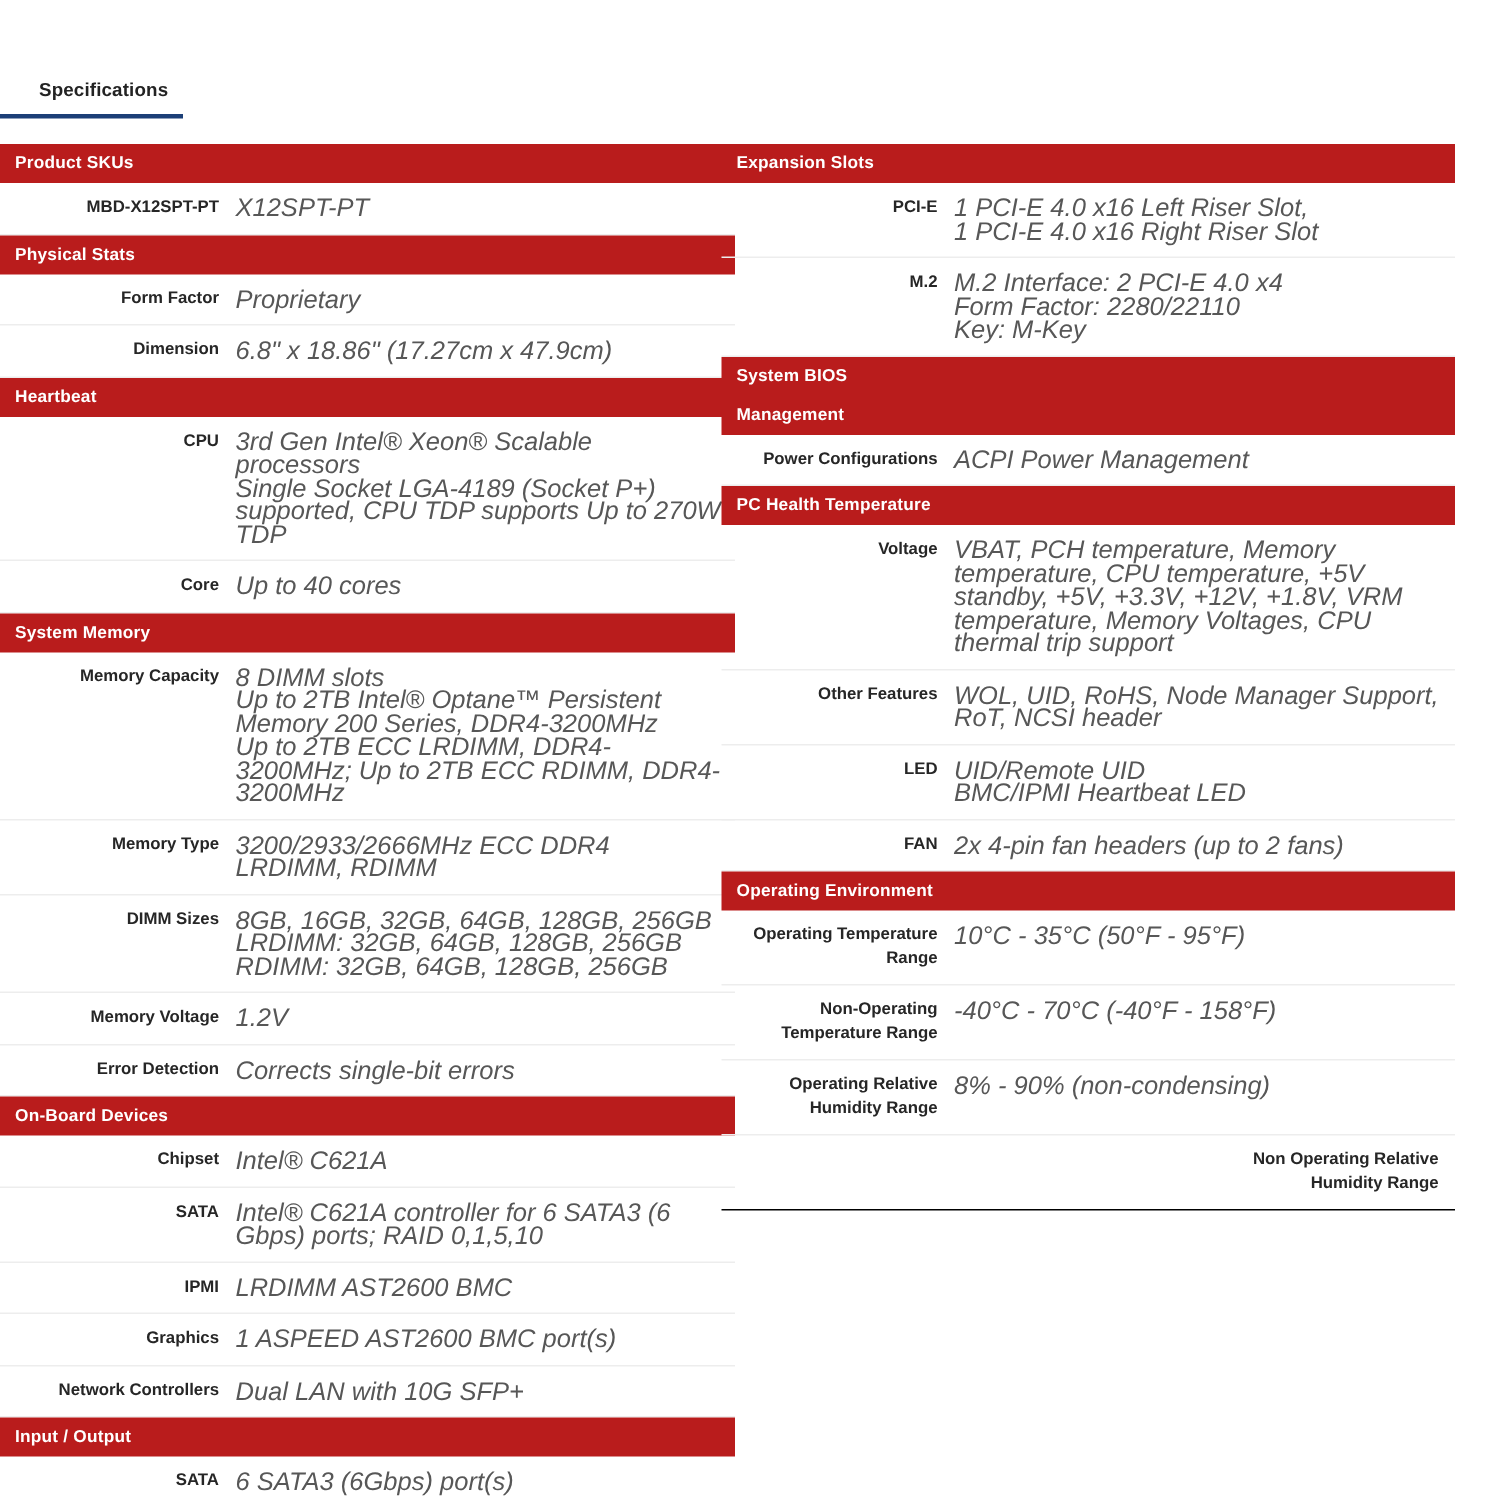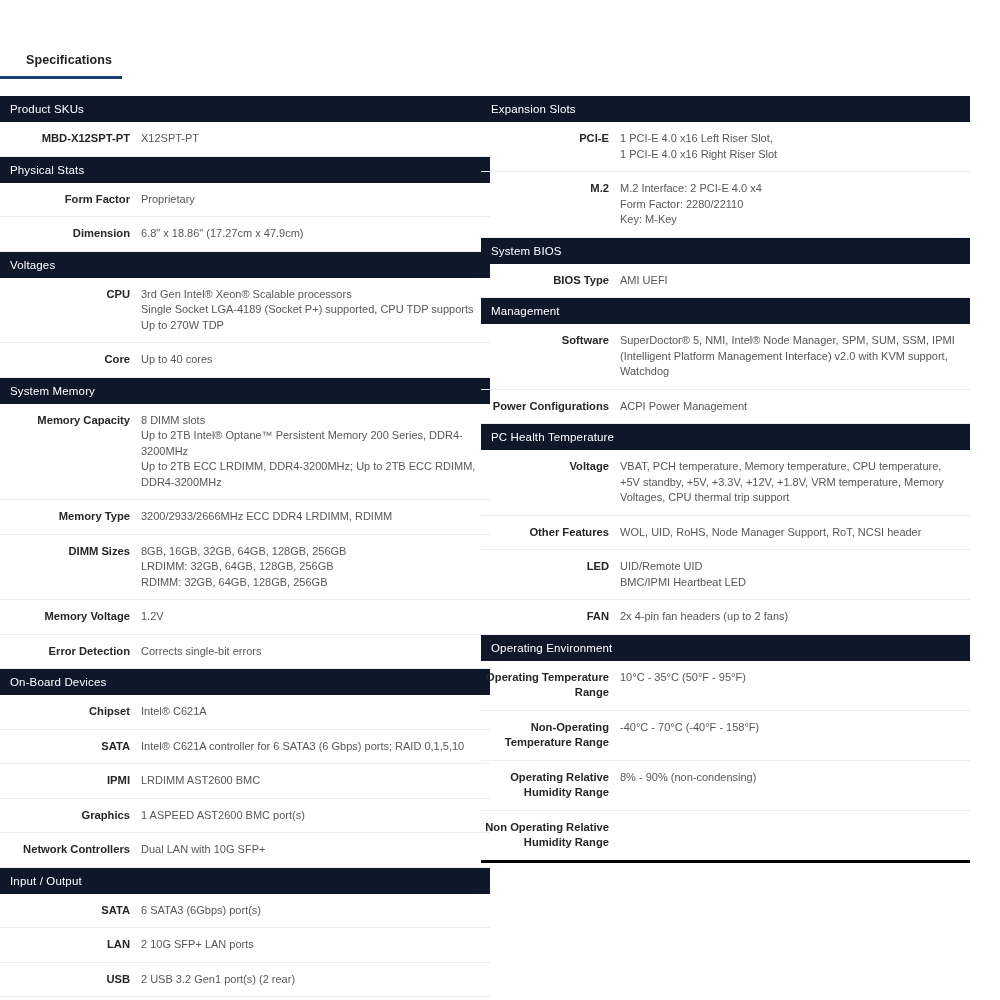--- a/index.html
+++ b/index.html
@@ -51,61 +51,62 @@
   
   .col {
     position: absolute;
     top: 96px;
   }
   .col-left  { left: 0px;   width: 490px; }
   .col-right { left: 481px; width: 489px; }
 
   
   .sec-head {
-    background: #0f172a;
+    background: #b91c1c;
     color: #ffffff;
     font-size: 11.5px;
-    font-weight: 400;
+    font-weight: 700;
     letter-spacing: .15px;
     padding: 6px 0 6px 10px;
     line-height: 14px;
     box-sizing: border-box;
     min-height: 26px;
   }
 
   
   .row {
     display: flex;
     align-items: flex-start;
     border-bottom: 1px solid #ededed;
-    padding: 9px 0 9px 0;
+    padding: 9px 0 9px 16px;
     box-sizing: border-box;
     justify-content: flex-end;
   }
-  .row:last-child { border-bottom: 3px solid #000000; flex-direction: column; }
+  .row:last-child { border-bottom: 1px solid #000000; }
 
   .row-label {
     flex: 0 0 auto;
     text-align: right;
     font-size: 11.2px;
     font-weight: 700;
     color: #262626;
     line-height: 15.5px;
     padding-right: 11px;
     box-sizing: border-box;
   }
   .row-value {
     flex: 1 1 auto;
-    font-size: 11px;
+    font-size: 17px;
     font-weight: 400;
     color: #575757;
     line-height: 15.5px;
     padding-right: 8px;
     box-sizing: border-box;
     white-space: pre-line;
+    font-style: italic;
   }
 
   .col-left  .row-label { width: 141px; }
   .col-right .row-label { width: 139px; }
 </style>
 </head>
 <body>
 
 <div class="page">
 
@@ -122,21 +123,21 @@
       </div>
       <div class="sec-head">Physical Stats</div>
       <div class="row">
         <div class="row-label">Form Factor</div>
         <div class="row-value">Proprietary</div>
       </div>
       <div class="row">
         <div class="row-label">Dimension</div>
         <div class="row-value">6.8" x 18.86" (17.27cm x 47.9cm)</div>
       </div>
-      <div class="sec-head">Voltages</div>
+      <div class="sec-head">Heartbeat</div>
       <div class="row">
         <div class="row-label">CPU</div>
         <div class="row-value">3rd Gen Intel® Xeon® Scalable processors
 Single Socket LGA-4189 (Socket P+) supported, CPU TDP supports Up to 270W TDP</div>
       </div>
       <div class="row">
         <div class="row-label">Core</div>
         <div class="row-value">Up to 40 cores</div>
       </div>
       <div class="sec-head">System Memory</div>
@@ -208,29 +209,21 @@
         <div class="row-value">1 PCI-E 4.0 x16 Left Riser Slot,
 1 PCI-E 4.0 x16 Right Riser Slot</div>
       </div>
       <div class="row">
         <div class="row-label">M.2</div>
         <div class="row-value">M.2 Interface: 2 PCI-E 4.0 x4
 Form Factor: 2280/22110
 Key: M-Key</div>
       </div>
       <div class="sec-head">System BIOS</div>
-      <div class="row">
-        <div class="row-label">BIOS Type</div>
-        <div class="row-value">AMI UEFI</div>
-      </div>
       <div class="sec-head">Management</div>
-      <div class="row">
-        <div class="row-label">Software</div>
-        <div class="row-value">SuperDoctor® 5, NMI, Intel® Node Manager, SPM, SUM, SSM, IPMI (Intelligent Platform Management Interface) v2.0 with KVM support, Watchdog</div>
-      </div>
       <div class="row">
         <div class="row-label">Power Configurations</div>
         <div class="row-value">ACPI Power Management</div>
       </div>
       <div class="sec-head">PC Health Temperature</div>
       <div class="row">
         <div class="row-label">Voltage</div>
         <div class="row-value">VBAT, PCH temperature, Memory temperature, CPU temperature, +5V standby, +5V, +3.3V, +12V, +1.8V, VRM temperature, Memory Voltages, CPU thermal trip support</div>
       </div>
       <div class="row">

